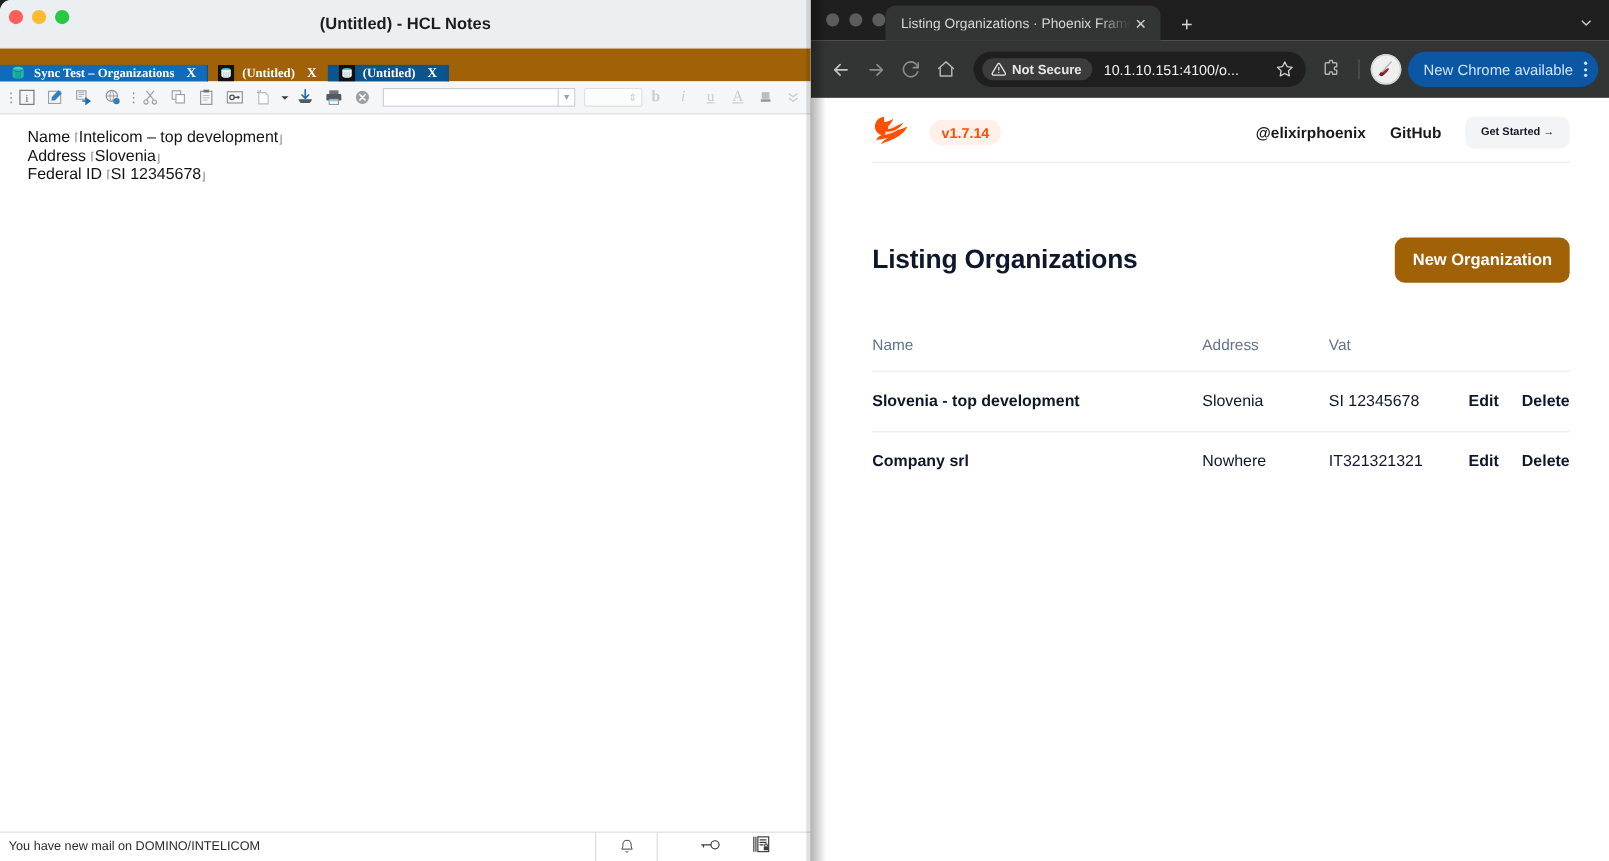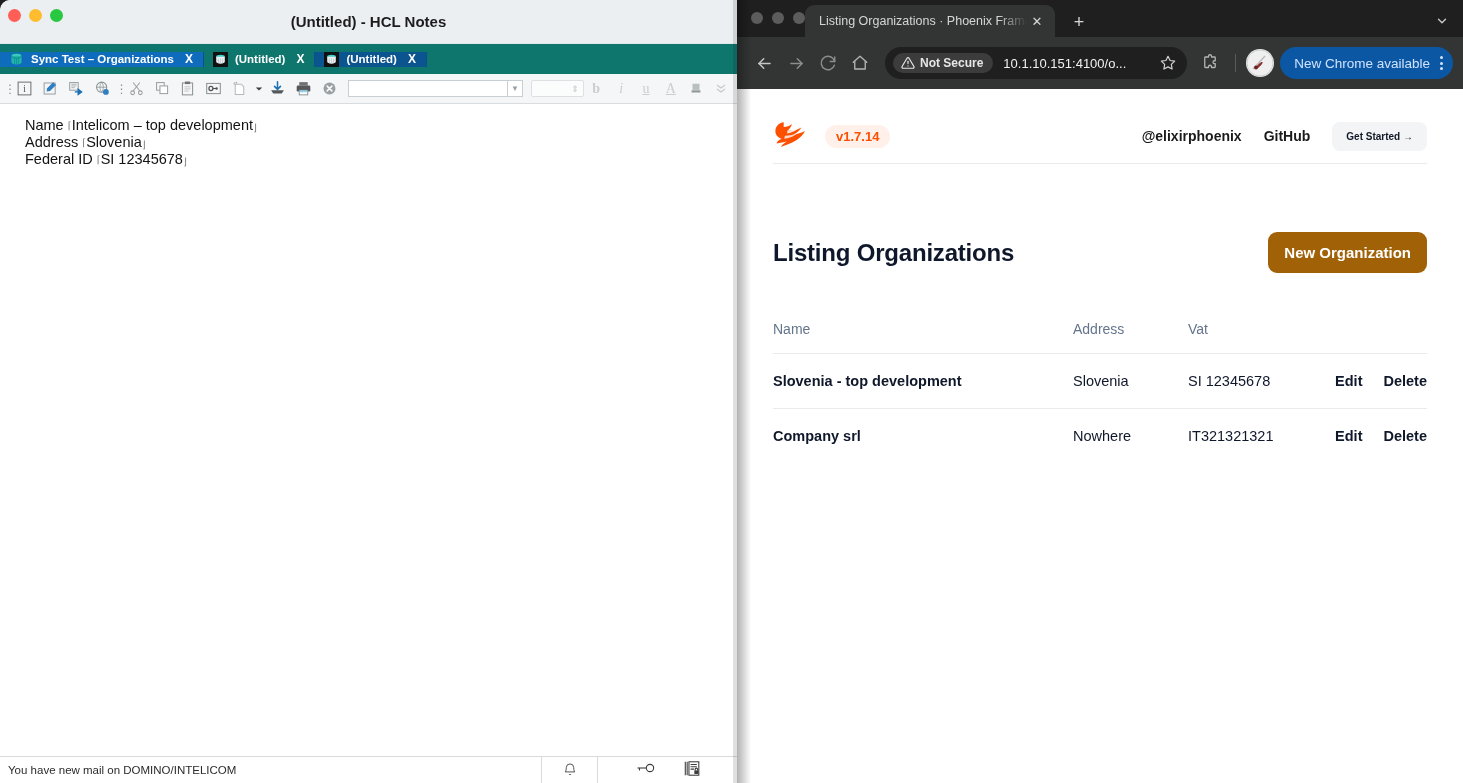--- a/index.html
+++ b/index.html
@@ -39,23 +39,24 @@
   .notes-title {
     position:absolute; left:0; right:0; top: 6px;
     text-align: center;
     font-size: 15px; font-weight: bold; color: #1c1c1e;
     font-family: "Liberation Sans", sans-serif;
     line-height: 32px;
   }
 
   
   .notes-tabstrip {
-    display: flex; align-items: center;
+    display: flex; align-items: flex-end;
     height: 30px;
-    background: #0f766e;
+    background: #a16207;
+    font-family: Liberation Serif, serif;
   }
   .notes-tab {
     display: flex; align-items: center; gap: 7px;
     padding: 0 10px 0 9px;
     color: #ffffff;
     font-size: 11.5px; font-weight: bold;
     border-right: 1px solid #0b4f8c;
     white-space: nowrap;
     cursor: default;
   }
@@ -232,21 +233,21 @@
     font-size: 13.5px; flex: 0 0 auto; gap: 8px;
   }
   .kebab { display:flex; flex-direction:column; gap:2.5px; align-items:center; padding: 0 2px;}
   .kebab span { width:3px;height:3px;border-radius:50%;background:#cfe3ff;display:block;}
 
   
   .page {
     position:absolute; left:0; top:89px; right:0; bottom:0;
     background:#ffffff; overflow: hidden;
   }
-  .page-inner { padding: 16px 36px; }
+  .page-inner { padding: 0 36px; margin-left: 20px; }
   .site-header {
     display:flex; align-items:center;
     height: 54px; padding-top: 8px;
   }
   .brand { display:flex; align-items:center; gap: 14px; flex: 1 1 auto;}
   .ver-badge {
     background: #fff0ea; color:#fd4f00;
     font-size: 13px; font-weight: bold;
     padding: 4px 11px; border-radius: 14px;
   }

